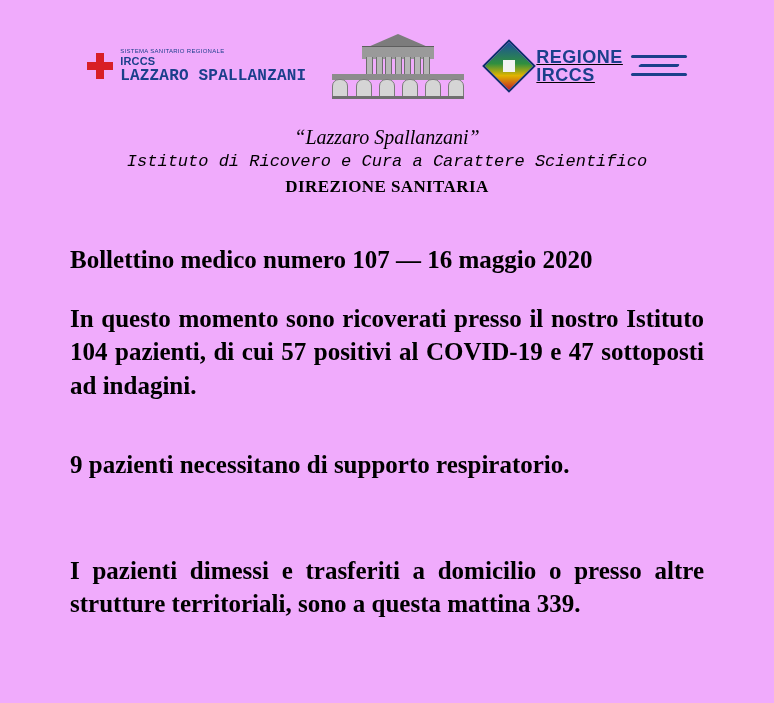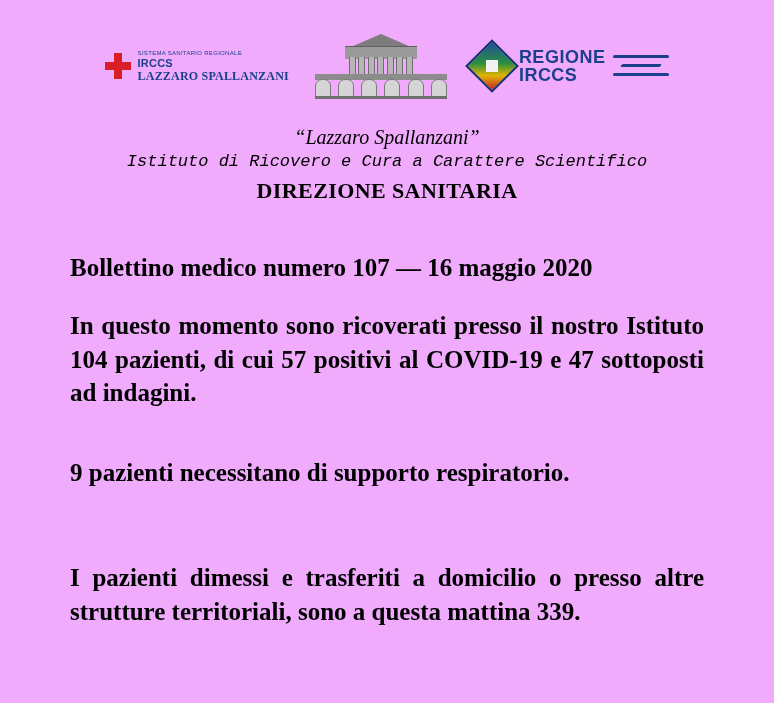--- a/index.html
+++ b/index.html
@@ -68,22 +68,22 @@
     margin-bottom: 2px;
   }
   .iccs-name {
     font-family: "Liberation Sans", sans-serif;
     font-size: 11px;
     font-weight: bold;
     color: #1b3f8b;
     letter-spacing: 0.2px;
   }
   .iccs-name2 {
-    font-family: Liberation Serif, serif;
-    font-size: 12px;
+    font-family: Liberation Mono, monospace;
+    font-size: 16px;
     font-weight: bold;
     color: #1b3f8b;
     letter-spacing: 0.2px;
   }
 
   
   .building {
     width: 132px;
     height: 64px;
     position: relative;
@@ -166,20 +166,21 @@
     left: 50%; top: 50%;
     width: 12px; height: 12px;
     margin: -6px 0 0 -6px;
     background: #f2f2f2;
     transform: rotate(45deg);
   }
   .lazio-words {
     display: flex;
     flex-direction: column;
     line-height: 1.0;
+    text-decoration: underline;
   }
   .lazio-words span {
     font-family: "Liberation Sans", sans-serif;
     font-size: 18px;
     font-weight: bold;
     color: #1b3f8b;
     letter-spacing: 0.5px;
   }
   .lazio-swoosh {
     width: 56px;
@@ -215,21 +216,21 @@
     font-style: italic;
     line-height: 1.35;
   }
   .t-line3 {
     font-size: 17px;
     font-style: italic;
     line-height: 1.35;
     font-family: Liberation Mono, monospace;
   }
   .t-line4 {
-    font-size: 22px;
+    font-size: 17px;
     font-weight: bold;
     letter-spacing: 0.4px;
     line-height: 1.5;
   }
 
   
   .body-text {
     margin: 44px 70px 0 70px;
     width: 634px;
   }

